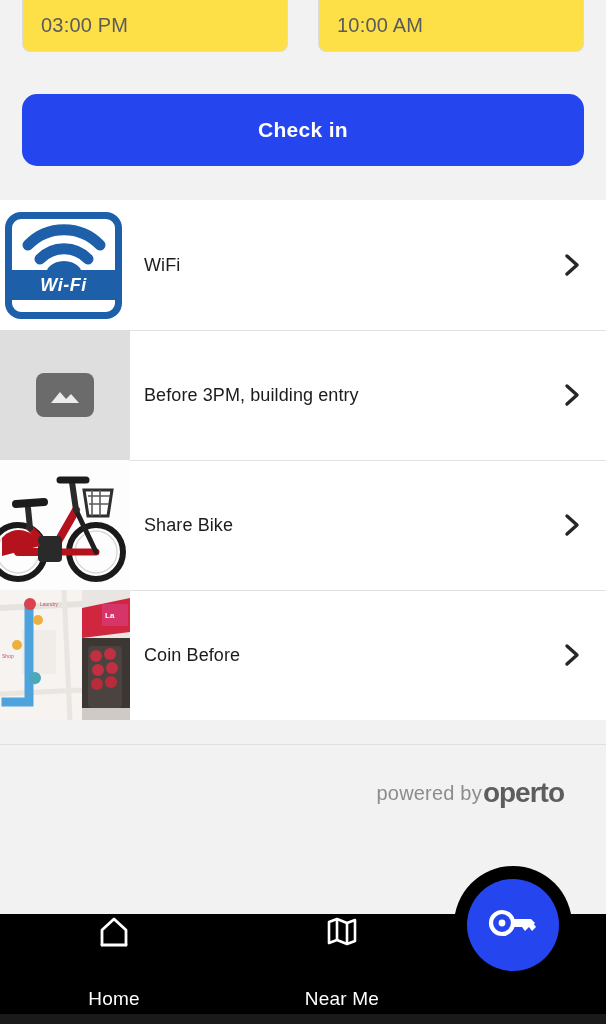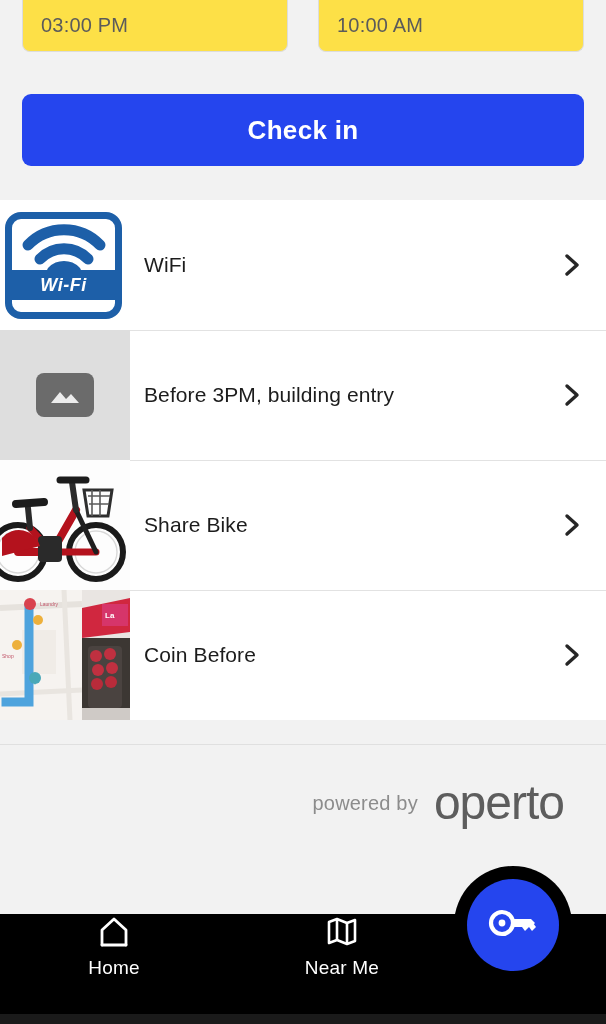--- a/index.html
+++ b/index.html
@@ -40,24 +40,24 @@
 
   
   .cta-wrap {
     padding: 38px 22px 0 22px;
   }
   .cta-button {
     width: 100%;
     height: 72px;
     background: #2545ee;
     border: none;
-    border-radius: 9px;
+    border-radius: 15px;
     color: #ffffff;
     font-family: "Liberation Sans", sans-serif;
-    font-size: 26px;
+    font-size: 21px;
     font-weight: bold;
     letter-spacing: 0.3px;
     cursor: pointer;
     display: flex;
     align-items: center;
     justify-content: center;
   }
 
   
   .list-section {
@@ -90,21 +90,21 @@
     background: #ffffff;
   }
   .row-body {
     flex: 1;
     display: flex;
     align-items: center;
     justify-content: space-between;
     padding: 0 22px 0 14px;
   }
   .row-label {
-    font-size: 21px;
+    font-size: 18px;
     color: #1c1c1c;
     letter-spacing: 0.1px;
   }
   .chevron {
     width: 26px;
     height: 26px;
     flex-shrink: 0;
   }
   .chevron svg { display: block; }
 
@@ -200,31 +200,31 @@
     background: #f2f2f2;
     height: 152px;
     display: flex;
     align-items: flex-start;
     justify-content: flex-end;
     padding: 34px 42px 0 0;
   }
   .powered {
     display: flex;
     align-items: center;
-    gap: 16px;
+    gap: 1px;
     margin-left: 15px;
   }
   .powered-text {
     font-size: 20px;
     color: #8c8c8c;
     letter-spacing: 0.2px;
   }
   .operto-text {
-    font-size: 48px;
-    font-weight: normal;
+    font-size: 28px;
+    font-weight: bold;
     color: #5d5d5d;
     letter-spacing: -1px;
     line-height: 1;
   }
   .bottom-nav {
     position: absolute;
     left: 0;
     bottom: 0;
     width: 606px;
     height: 110px;
@@ -243,21 +243,21 @@
     position: relative;
     display: flex;
     height: 96px;
     padding-right: 150px;
   }
   .nav-item {
     flex: 1;
     display: flex;
     flex-direction: column;
     align-items: center;
-    justify-content: flex-start;
+    justify-content: space-between;
     gap: 9px;
     cursor: pointer;
   }
   .nav-icon { height: 34px; display:flex; align-items:center; }
   .nav-label {
     font-size: 19px;
     color: #ffffff;
     letter-spacing: 0.2px;
   }
   .fab {

